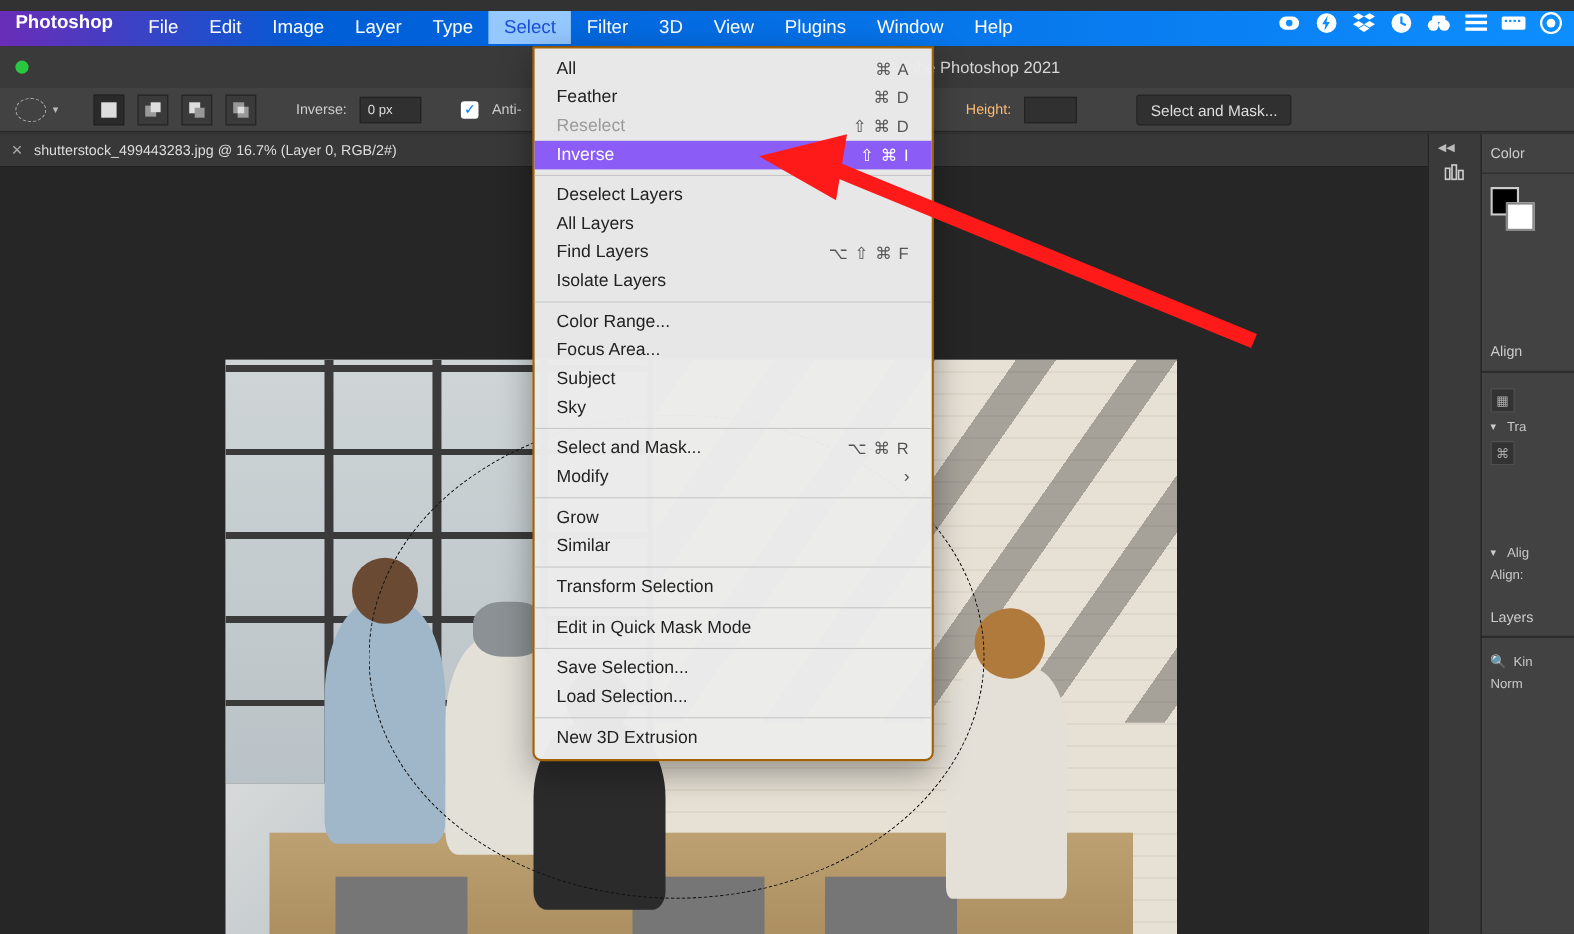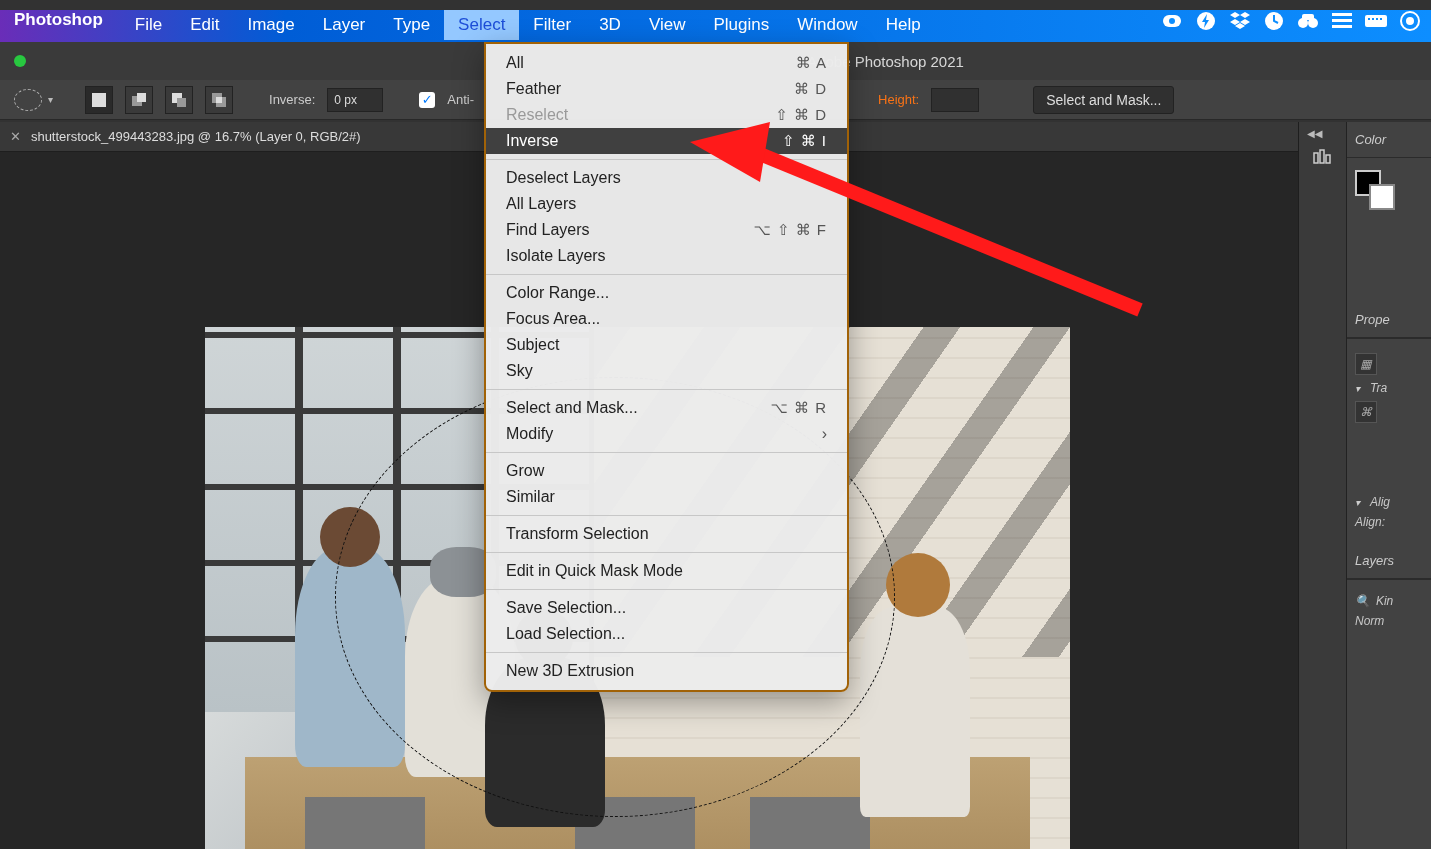--- a/index.html
+++ b/index.html
@@ -54,35 +54,35 @@
 .desk { position:absolute; left:40px; right:40px; bottom:0; height:120px; background: linear-gradient(#bda173,#a88a5c); }
 .laptop { position:absolute; bottom:0; width:120px; height:80px; background:#767676; }
 .lap1 { left:100px; } .lap2 { left:370px; } .lap3 { right:200px; }
 .marquee { position:absolute; left:130px; top:50px; width:560px; height:440px; border: 1.5px dashed #111; border-radius: 50%; background: transparent; }
 
 
 .right-col { position: absolute; top: 122px; right: 0; width: 133px; bottom: 0; background: #424242; border-left: 1px solid #1e1e1e; display: flex; }
 .dock { width:48px; background:#3a3a3a; border-right:1px solid #222; padding-top:24px; display:flex; flex-direction:column; align-items:center; gap:12px; }
 .dock .collapse { position:absolute; top:6px; left:8px; color:#bbb; font-size:10px; }
 .dock-icon { width:28px; height:22px; display:flex; align-items:center; justify-content:center; color:#ccc; }
-.panel-stack { flex:1; color:#ccc; font-size:13px;font-style:italic; }
+.panel-stack { flex:1; color:#ccc; font-size:13px; }
 .panel-head { padding:10px 8px; border-bottom:1px solid #2b2b2b; font-weight:500; white-space:nowrap; overflow:hidden; }
 .swatch-pair { position:relative; width:40px; height:40px; margin:12px 8px; }
 .swatch-pair .fg { position:absolute; left:0; top:0; width:26px; height:26px; background:#000; border:2px solid #ccc; }
 .swatch-pair .bg { position:absolute; right:0; bottom:0; width:26px; height:26px; background:#fff; border:2px solid #888; }
 .panel-sec { padding:8px; border-top:1px solid #2b2b2b; }
 .panel-sec .row { display:flex; align-items:center; gap:6px; margin:6px 0; font-size:12px; color:#c8c8c8; }
 .panel-sec .icon-box { width:22px; height:22px; background:#333; border:1px solid #555; display:flex; align-items:center; justify-content:center; color:#aaa; font-size:12px; }
 .tri { font-size:10px; color:#ccc; margin-right:4px; }
 
 
 .dropdown { position: absolute; top: 42px; left: 472px; width: 365px; background: rgba(236,236,236,0.98); border: 2px solid #a16207; border-radius: 0 0 8px 8px; box-shadow: 0 10px 30px rgba(0,0,0,0.35); padding: 6px 0; font-size: 16px; color: #222; margin-left: 12px; }
 .dropdown .mi { display:flex; justify-content:space-between; padding: 4px 20px; }
 .dropdown .mi.disabled { color: #9a9a9a; }
-.dropdown .mi.hl { background:#404040; color:#fff; }
+.dropdown .mi.hl { background:#8b5cf6; color:#fff; }
 .dropdown hr { border:none; border-top:1px solid #c7c7c7; margin:5px 0; }
 .dropdown .sc { color:#555; font-size:15px; letter-spacing:1px; }
 .dropdown .mi.hl .sc { color:#fff; }
 .dropdown .sub { color:#555; }
 
 
 .arrow { position:absolute; pointer-events:none; }
 
 </style>
 </head>
@@ -193,21 +193,21 @@
         <rect x="5" y="5" width="6" height="6" fill="#ddd"></rect>
       </svg>
     </span>
   <span style="width:12px"></span>
   <span>Inverse:</span>
   <input class="num-input" value="0 px" style="">
   <span style="width:12px"></span>
   <span class="chk">✓</span>
   <span>Anti-</span>
   <span style="flex:0 0 380px"></span>
-  <span style="color:#f97316">Height:</span>
+  <span style="color:#fdba74">Height:</span>
   <input class="num-input" style="width: 48px;">
   <span style="width:30px"></span>
   <button class="mask-btn">Select and Mask...</button>
 </div>
 
 <div class="doc-tab-row">
   <span class="close">✕</span>
   <span class="tabname">shutterstock_499443283.jpg @ 16.7% (Layer 0, RGB/2#)</span>
 </div>
 
@@ -245,21 +245,21 @@
         </svg>
       </span>
   </div>
   <div class="panel-stack">
     <div class="panel-head">Color</div>
     <div class="swatch-pair">
       <div class="fg"></div>
       <div class="bg"></div>
     </div>
     <div style="height:80px"></div>
-    <div class="panel-head">Prope</div>
+    <div class="panel-head">Align</div>
     <div class="panel-sec">
       <div class="row">
           <span class="icon-box">▦</span>
         </div>
       <div class="row">
           <span class="tri">▾</span>
           <span>Tra</span>
         </div>
       <div class="row">
           <span class="icon-box">⌘</span>

